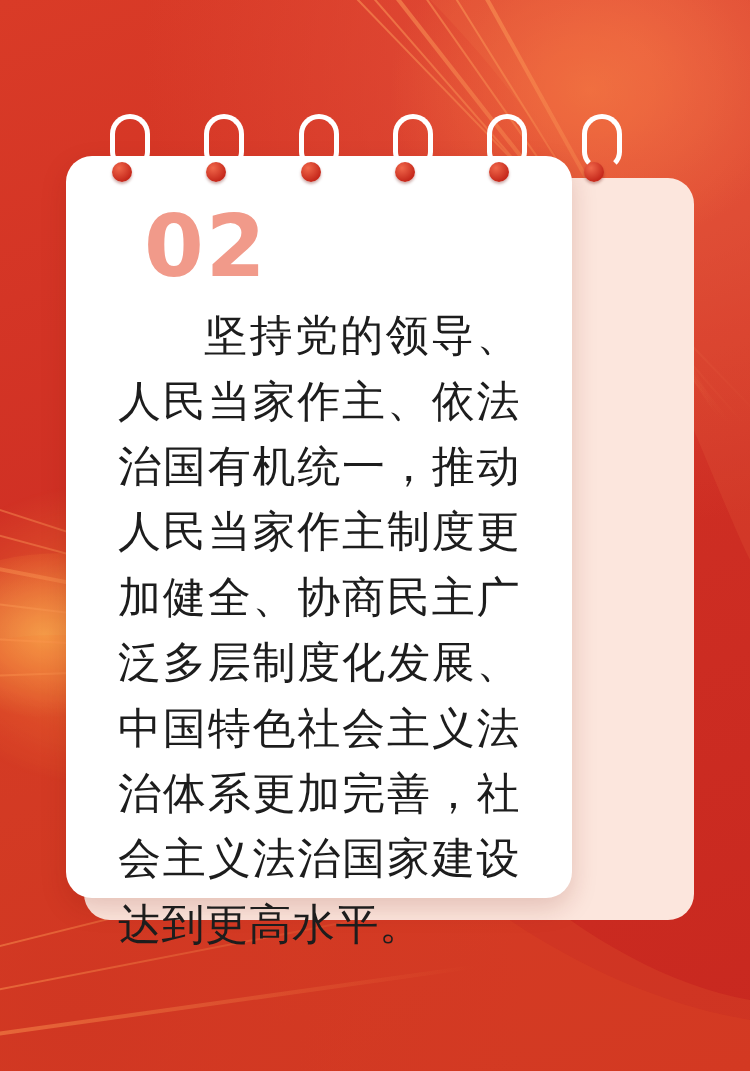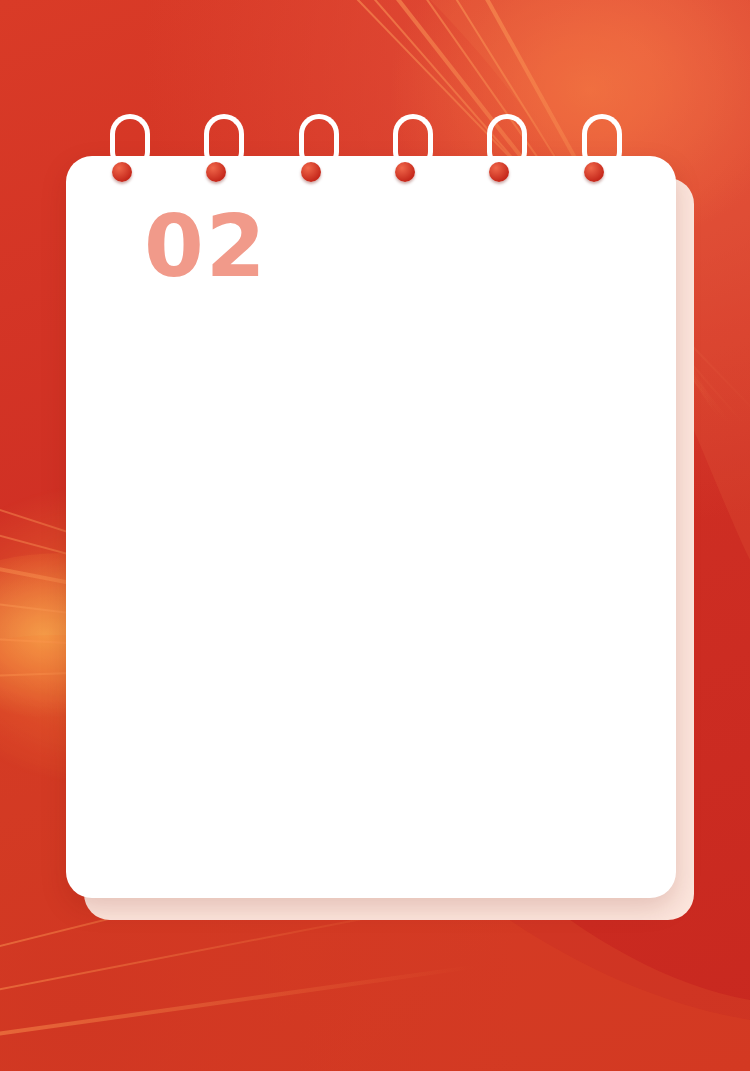--- a/index.html
+++ b/index.html
@@ -77,21 +77,21 @@
     top: 178px;
     width: 610px;
     height: 742px;
     background: #fce6dd;
     border-radius: 26px;
   }
   .pad {
     position: absolute;
     left: 66px;
     top: 156px;
-    width: 610px;
+    width: 506px;
     height: 742px;
     background: #ffffff;
     border-radius: 26px;
     box-shadow: 0 10px 26px rgba(120, 20, 10, 0.18);
   }
 
   
   .rings {
     position: absolute;
     left: 66px;
@@ -196,20 +196,21 @@
     <path d="M0,560 C180,520 320,660 420,780 C520,900 640,980 750,1000 L750,1071 L0,1071 Z" fill="rgba(255,140,60,0.12)"></path>
     <path d="M0,640 C160,610 300,720 400,830 C500,930 630,1000 750,1020 L750,1071 L0,1071 Z" fill="rgba(255,110,40,0.10)"></path>
     <path d="M430,0 C520,90 600,210 650,330 C700,440 730,520 750,560 L750,0 Z" fill="rgba(255,160,90,0.10)"></path>
   </svg>
 
   <div class="pad-shadow"></div>
 
   <div class="pad">
     <div class="pad-inner">
       <div class="section-number">02</div>
+      <p class="body-text">坚持党的领导、人民当家作主、依法治国有机统一，推动人民当家作主制度更加健全、协商民主广泛多层制度化发展、中国特色社会主义法治体系更加完善，社会主义法治国家建设达到更高水平。</p>
     </div>
   </div>
 
   <div class="rings">
     <div class="ring">
       <div class="wire"></div>
       <div class="bead"></div>
     </div>
     <div class="ring">
       <div class="wire"></div>

